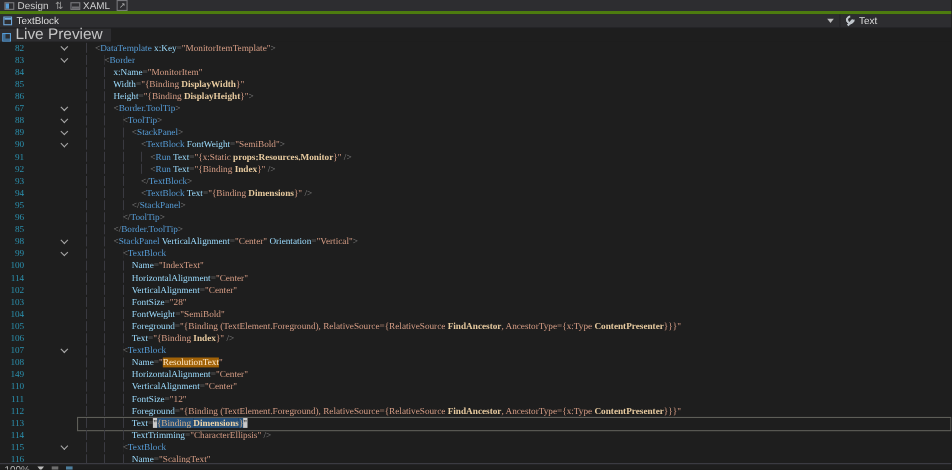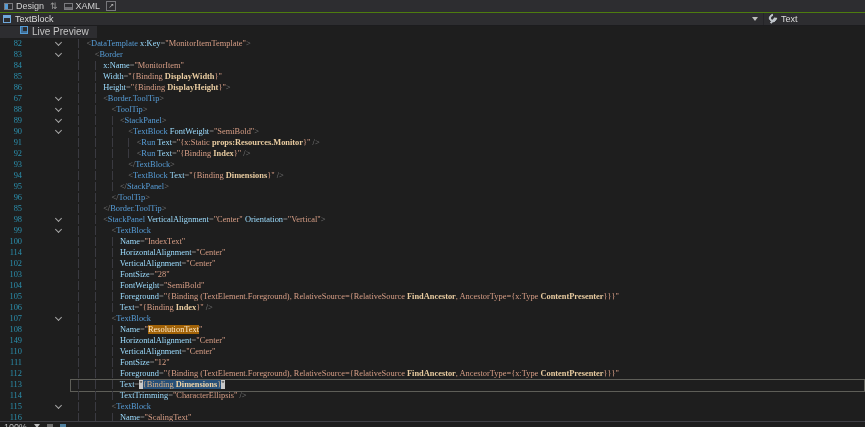--- a/index.html
+++ b/index.html
@@ -4,21 +4,21 @@
 <style>
   * { box-sizing: border-box; }
   body {
     margin: 0; width: 865px; height: 427px; position: relative;
     overflow: hidden; background: #1E1E1E;
     font-family: "Liberation Sans", sans-serif;
   }
   
   .row1 {
     height: 13px; background: #2D2D30; display: flex; align-items: center;
-    gap: 6px; padding: 0 4px; border-bottom: 1px solid #4d7c0f;
+    gap: 6px; padding: 0 4px; border-bottom: 3px solid #4d7c0f;
   }
   .tbtn { display: flex; align-items: center; gap: 3px; color: #D0D0D0; font-size: 9px; line-height: 12px; }
   .design-icon { width: 9px; height: 7px; border: 1px solid #7A7A7E; background: linear-gradient(to right, #569CD6 0 3px, #2D2D30 3px); display: inline-block; }
   .xaml-icon { width: 9px; height: 7px; border: 1px solid #7A7A7E; box-shadow: inset 0 -2px 0 #6E6E72; display: inline-block; }
   .swap { color: #9B9B9B; font-size: 9px; line-height: 12px; }
   .popout { width: 10px; height: 10px; border: 1px solid #77777B; color: #B9B9B9; font-size: 7px; display: flex; align-items: center; justify-content: center; }
   
   .row2 {
     height: 13px; background: #2D2D30; display: flex; align-items: stretch;
     border-bottom: 1px solid #1C1C1E;
@@ -27,21 +27,21 @@
   .nav-right { width: 102px; display: flex; align-items: center; gap: 4px; padding: 0 4px; border-left: 1px solid #252528; }
   .nav-label { color: #DCDCDC; font-size: 9px; line-height: 12px; }
   .tb-icon { width: 8px; height: 8px; border: 1px solid #6FA8DC; box-shadow: inset 0 2px 0 #6FA8DC; display: inline-block; }
   .caret { width: 0; height: 0; border-left: 3px solid transparent; border-right: 3px solid transparent; border-top: 4px solid #BDBDBD; display: inline-block; }
   .nav-left .caret { margin-left: auto; }
   .wrench-icon { position: relative; width: 9px; height: 9px; display: inline-block; }
   .wrench-icon::before { content: ""; position: absolute; left: 4px; top: 2px; width: 2px; height: 7px; background: #C0C6CC; transform: rotate(42deg); }
   .wrench-icon::after { content: ""; position: absolute; left: 1px; top: -1px; width: 4px; height: 4px; border: 2px solid #C0C6CC; border-radius: 50%; border-top-color: transparent; transform: rotate(42deg); }
   
   .row3 { height: 12px; background: #1E1E1E; display: flex; align-items: stretch; }
-  .chip { background: #2D2D30; display: flex; align-items: flex-start; gap: 4px; padding: 0 8px 0 20px; color: #C5C5C5; font-size: 10px; }
+  .chip { background: #2D2D30; display: flex; align-items: flex-end; gap: 4px; padding: 0 8px 0 2px; color: #C5C5C5; font-size: 14px; }
   .lp-icon { width: 8px; height: 8px; border: 1px solid #569CD6; box-shadow: inset 2px -2px 0 #3F6E96; display: inline-block; }
   
   .editor { position: absolute; top: 38px; left: 0; right: 0; bottom: 0; background: #1E1E1E; }
   .line { display: flex; height: 11px; line-height: 11px; white-space: pre; position: relative;
           font-family: Liberation Serif, serif; font-size: 8.4px; }
   .num { width: 26px; text-align: right; padding-right: 4px; color: #2B91AF; flex: none; }
   .foldcol { width: 40px; position: relative; flex: none; }
   .chev { position: absolute; right: 5px; top: 2px; width: 5px; height: 5px;
           border-right: 1px solid #A6A6A6; border-bottom: 1px solid #A6A6A6; transform: rotate(45deg); }
   .code { margin-left: 12px; }

